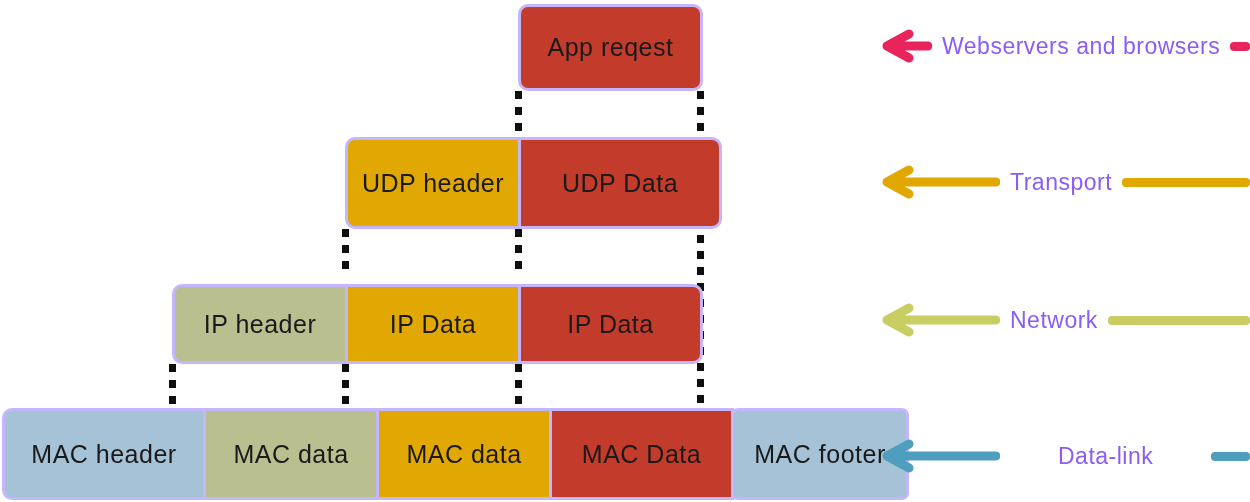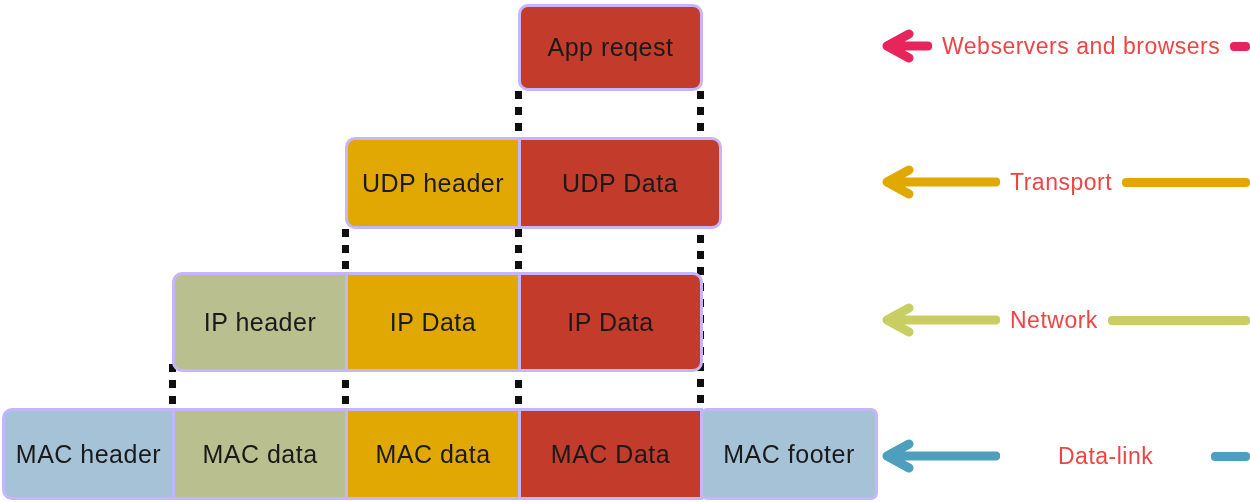--- a/index.html
+++ b/index.html
@@ -29,21 +29,21 @@
     position:absolute;width:7px;
     background:repeating-linear-gradient(to bottom,#0f0f0f 0 8px,transparent 8px 16px);
   }
 
   
   .legend-row{
     position:absolute;left:878px;right:0;height:40px;
     display:flex;align-items:center;
   }
   .legend-label{
-    font-size:23px;color:#ef4444;letter-spacing:.5px;
+    font-size:23px;color:#8b5cf6;letter-spacing:.5px;
     margin:0 10px;white-space:nowrap;
   }
   .legend-line{flex:1;height:9px;border-radius:4px;min-width:18px;}
   .legend-arrow{flex:none;display:block;}
 </style>
 </head>
 <body>
 
 <div id="canvas">
 
@@ -63,34 +63,34 @@
 
   <div class="row" style="left:345px;top:137px;height:92px;">
     <div class="box c-gold" style="width:176px;">
       <span>UDP header</span>
     </div>
     <div class="box c-red" style="width:204px;">
       <span>UDP Data</span>
     </div>
   </div>
 
-  <div class="row" style="left:172px;top:272px;height:100px;">
+  <div class="row" style="left:172px;top:284px;height:80px;">
     <div class="box c-olive" style="width:176px;">
       <span>IP header</span>
     </div>
     <div class="box c-gold" style="width:176px;">
       <span>IP Data</span>
     </div>
     <div class="box c-red" style="width:185px;">
       <span>IP Data</span>
     </div>
   </div>
 
   <div class="row" style="left:2px;top:408px;height:92px;">
-    <div class="box c-blue" style="width:173px;">
+    <div class="box c-blue" style="width:204px;">
       <span>MAC header</span>
     </div>
     <div class="box c-olive" style="width:176px;">
       <span>MAC data</span>
     </div>
     <div class="box c-gold" style="width:176px;">
       <span>MAC data</span>
     </div>
     <div class="box c-red" style="width:185px;">
       <span>MAC Data</span>

